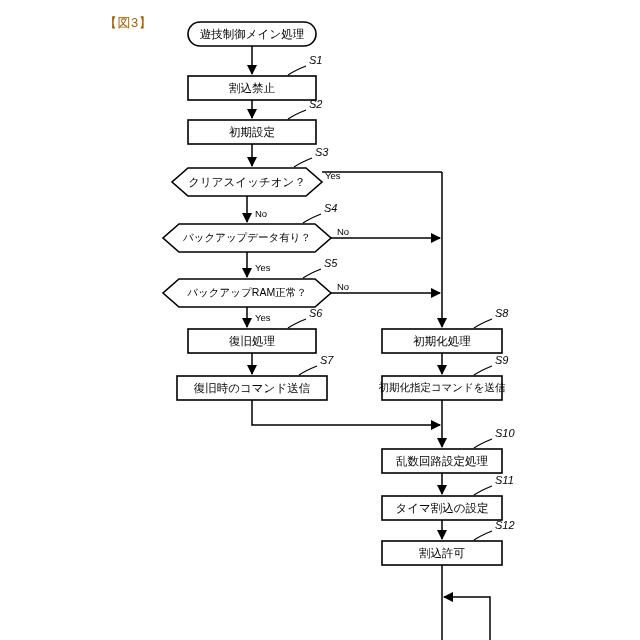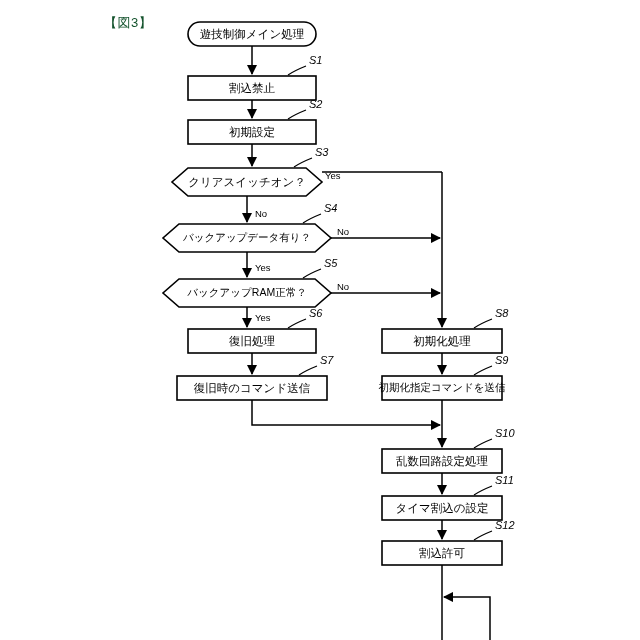--- a/index.html
+++ b/index.html
@@ -13,21 +13,21 @@
     height: 640px;
     background: #ffffff;
     font-family: "Liberation Sans", "DejaVu Sans", sans-serif;
     overflow: hidden;
   }
   #figure-label {
     position: absolute;
     left: 104px;
     top: 14px;
     font-size: 13px;
-    color: #14532d;
+    color: #a16207;
     letter-spacing: 0.5px;
     white-space: nowrap;
   }
   svg#flow {
     position: absolute;
     left: 0;
     top: 0;
     width: 640px;
     height: 640px;
   }

